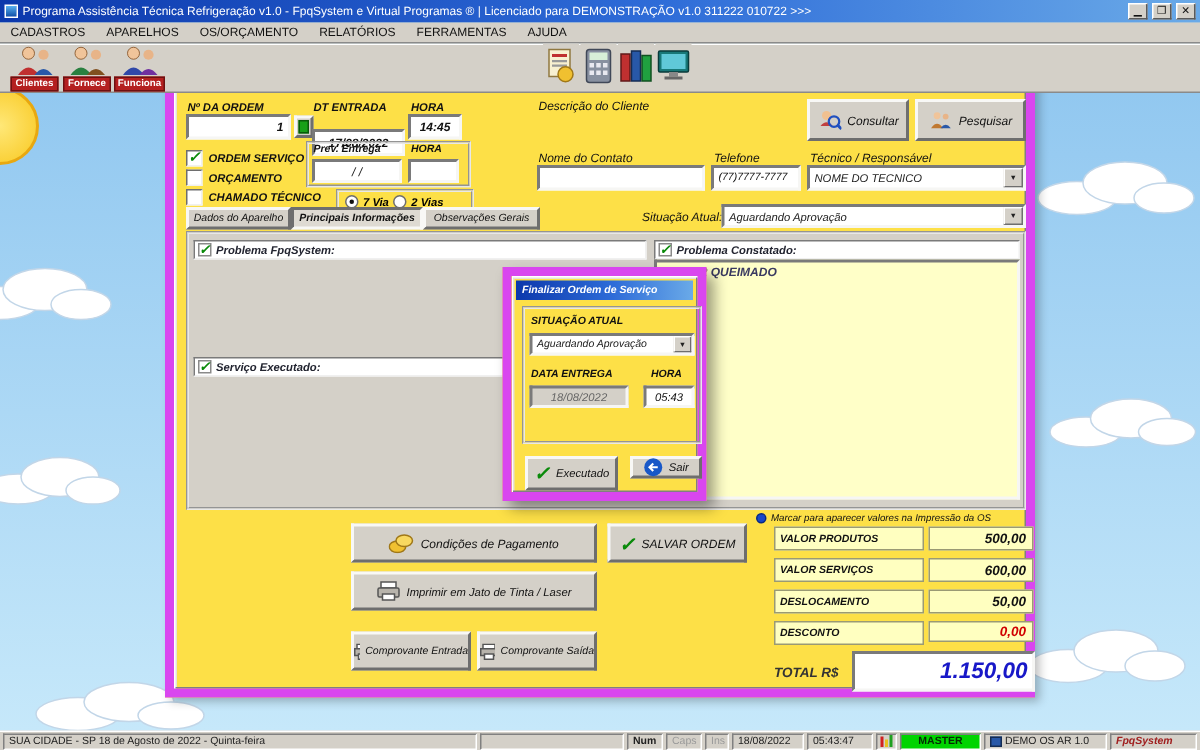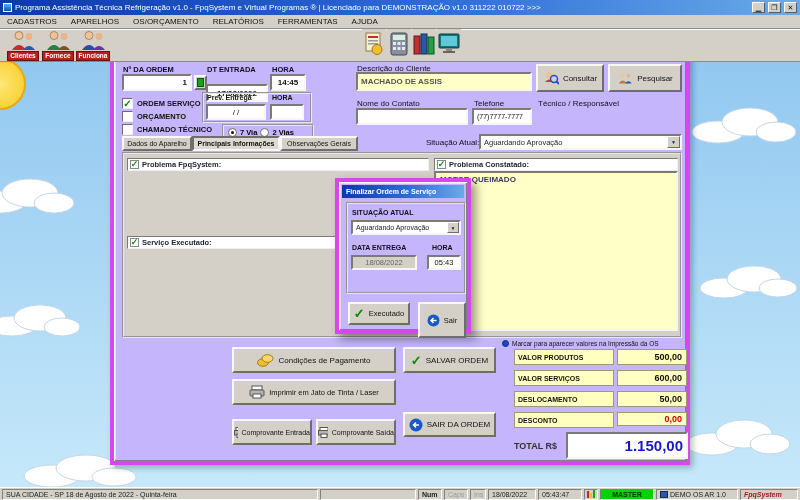--- a/index.html
+++ b/index.html
@@ -23,22 +23,22 @@
   .toollbl { background:#b42020; border:1px solid #6e1010; color:#fff; font-size:6.5px; line-height:8px; padding:0 2px; font-weight:bold;}
   .tool-tile { position:absolute; width:24px; height:30px; background:#d4d0c8; z-index:40; display:flex; align-items:center; justify-content:center;}
 
   
   .sky { position:absolute; left:0; top:62px; width:800px; height:425px; z-index:0; overflow:hidden;
     background:linear-gradient(#92c8f0,#c6e8fa);}
   .sun { position:absolute; left:-26px; top:-4px; width:52px; height:52px; border-radius:50%;
     background:radial-gradient(#ffe878,#f8c820); border:2px solid #e8a810;}
 
   
-  .win { position:absolute; background:#c4b5fd; border:4px solid #d946ef;
-    box-shadow:inset 1px 1px 0 #ffffff, inset -1px -1px 0 #808080, inset 2px 2px 0 #e6e2da, 3px 3px 6px rgba(0,0,0,.25);}
+  .win { position:absolute; background:#fde047; border:6px solid #d946ef;
+    box-shadow:inset 1px 1px 0 #ffffff, inset -1px -1px 0 #808080, inset 2px 2px 0 #e6e2da, 3px 3px 6px rgba(0,0,0,.25);font-style:italic;}
   .wtitle { position:absolute; left:3px; top:3px; right:3px; height:14px;
     background:linear-gradient(90deg,#0c38ac,#2e6cd8 55%,#6aaae8); color:#fff;
     display:flex; align-items:center; font-size:8px; font-weight:bold; padding:0 4px; white-space:nowrap; overflow:hidden;}
   .wbtn { width:14px; height:12px; background:#d4d0c8; border:1px solid; border-color:#fff #5a5a5a #5a5a5a #fff;
     color:#111; font-size:8px; font-weight:bold; line-height:10px; text-align:center;}
 
   
   .lbl { position:absolute; font-size:8px; color:#111; white-space:nowrap;}
   .b { font-weight:bold; }
   .s7 { font-size:7px; } .s75{ font-size:7.5px; }
@@ -249,21 +249,20 @@
     <span class="lbl b s7" style="left:158px;top:54px">HORA</span>
     <div class="inp" style="left:156px;top:64px;width:34px;height:16px"></div>
     <div class="etched" style="left:108px;top:84px;width:92px;height:17px;display:flex;align-items:center;gap:3px;padding:0 4px">
       <span class="radio sel"></span>
       <span style="font-size:7.5px;font-weight:bold">7 Via</span>
       <span class="radio"></span>
       <span style="font-size:7.5px;font-weight:bold">2 Vias</span>
     </div>
 
     <span class="lbl" style="left:243px;top:24px">Descrição do Cliente</span>
-    <div class="inp yellow" style="left:242px;top:32px;width:176px;height:19px;font-weight:bold;color:#555">MACHADO DE ASSIS</div>
     <div class="btn" style="left:494px;top:24px;width:74px;height:28px">
       <svg width="16" height="14" viewBox="0 0 28 21">
           <circle cx="10" cy="5.5" r="4" fill="#f0c49a"></circle>
           <path d="M3 20 Q10 10 17 20 Z" fill="#c07830"></path>
           <circle cx="20" cy="6.5" r="3.4" fill="#e8b488"></circle>
           <path d="M14 20 Q20 12 26 20 Z" fill="#2858a8"></path>
         </svg>
       <span>Pesquisar</span>
     </div>
     <div class="btn" style="left:422px;top:24px;width:68px;height:28px">
@@ -273,20 +272,24 @@
           <circle cx="11" cy="9" r="3.5" fill="none" stroke="#2050c0" stroke-width="1.5"></circle>
           <line x1="13.5" y1="11.5" x2="16" y2="14" stroke="#2050c0" stroke-width="2"></line>
         </svg>
       <span>Consultar</span>
     </div>
     <span class="lbl" style="left:243px;top:59px">Nome do Contato</span>
     <div class="inp" style="left:242px;top:68px;width:112px;height:17px"></div>
     <span class="lbl" style="left:360px;top:59px">Telefone</span>
     <div class="inp s7" style="left:358px;top:68px;width:60px;height:17px;font-size:7px">(77)7777-7777</div>
     <span class="lbl" style="left:424px;top:59px">Técnico / Responsável</span>
+    <div class="ddl" style="left:422px;top:68px;width:146px;height:17px">
+      <span>NOME DO TECNICO</span>
+      <span class="ddbtn">▼</span>
+    </div>
 
     <div class="tab" style="left:8px;top:96px;width:70px">Dados do Aparelho</div>
     <div class="tab active" style="left:78px;top:96px;width:88px">Principais Informações</div>
     <div class="tab" style="left:166px;top:96px;width:78px">Observações Gerais</div>
     <span class="lbl" style="left:312px;top:98px">Situação Atual:</span>
     <div class="ddl" style="left:365px;top:94px;width:203px;height:16px">
       <span>Aguardando Aprovação</span>
       <span class="ddbtn">▼</span>
     </div>
 
@@ -338,27 +341,20 @@
         </svg>
       <span>Comprovante Entrada</span>
     </div>
     <div class="btn" style="left:202px;top:379px;width:80px;height:26px;font-size:7px">
       <svg width="12" height="11">
           <rect x="2" y="0.5" width="8" height="3" fill="#fff" stroke="#555"></rect>
           <rect x="0.5" y="3.5" width="11" height="4.5" fill="#b8b4ac" stroke="#555"></rect>
           <rect x="3" y="7" width="6" height="3.5" fill="#fff" stroke="#555"></rect>
         </svg>
       <span>Comprovante Saída</span>
-    </div>
-    <div class="btn" style="left:289px;top:372px;width:93px;height:25px">
-      <svg width="14" height="14">
-          <circle cx="7" cy="7" r="6.5" fill="#1858c8"></circle>
-          <path d="M10 7 L5 7 M7 4.5 L4.5 7 L7 9.5" stroke="#fff" stroke-width="1.5" fill="none"></path>
-        </svg>
-      <span>SAIR DA ORDEM</span>
     </div>
 
     <div class="abs" style="left:388px;top:300px;display:flex;align-items:center;gap:3px">
       <span class="bluedot"></span>
       <span style="font-size:6.5px;color:#111;white-space:nowrap">Marcar para aparecer valores na Impressão da OS</span>
     </div>
     <div class="ylabel" style="left:400px;top:309px;width:100px;height:16px">VALOR PRODUTOS</div>
     <div class="yvalue" style="left:503px;top:309px;width:70px;height:16px">500,00</div>
     <div class="ylabel" style="left:400px;top:330px;width:100px;height:16px">VALOR SERVIÇOS</div>
     <div class="yvalue" style="left:503px;top:330px;width:70px;height:16px">600,00</div>
@@ -381,21 +377,21 @@
       <span class="ddbtn" style="width:12px">▼</span>
     </div>
     <span class="lbl b s7" style="left:13px;top:62px">DATA ENTREGA</span>
     <span class="lbl b s7" style="left:93px;top:62px">HORA</span>
     <div class="inp" style="left:12px;top:73px;width:66px;height:15px;background:#d4d0c8;color:#666;font-size:7.5px;justify-content:center">18/08/2022</div>
     <div class="inp" style="left:88px;top:73px;width:34px;height:15px;font-size:7.5px;justify-content:center">05:43</div>
     <div class="btn" style="left:9px;top:120px;width:62px;height:23px;font-size:7.5px">
       <span class="gcheck" style="font-size:13px">✓</span>
       <span>Executado</span>
     </div>
-    <div class="btn" style="left:79px;top:120px;width:48px;height:36px;font-size:7.5px">
+    <div class="btn" style="left:79px;top:120px;width:48px;height:15px;font-size:7.5px">
       <svg width="13" height="13">
           <circle cx="6.5" cy="6.5" r="6" fill="#1858c8"></circle>
           <path d="M9.5 6.5 L4.5 6.5 M6.5 4 L4 6.5 L6.5 9" stroke="#fff" stroke-width="1.4" fill="none"></path>
         </svg>
       <span>Sair</span>
     </div>
   </div>
 
   <div class="statusbar">
     <div class="sbp" style="left:2px;width:316px">SUA CIDADE - SP  18 de Agosto de 2022 - Quinta-feira</div>

